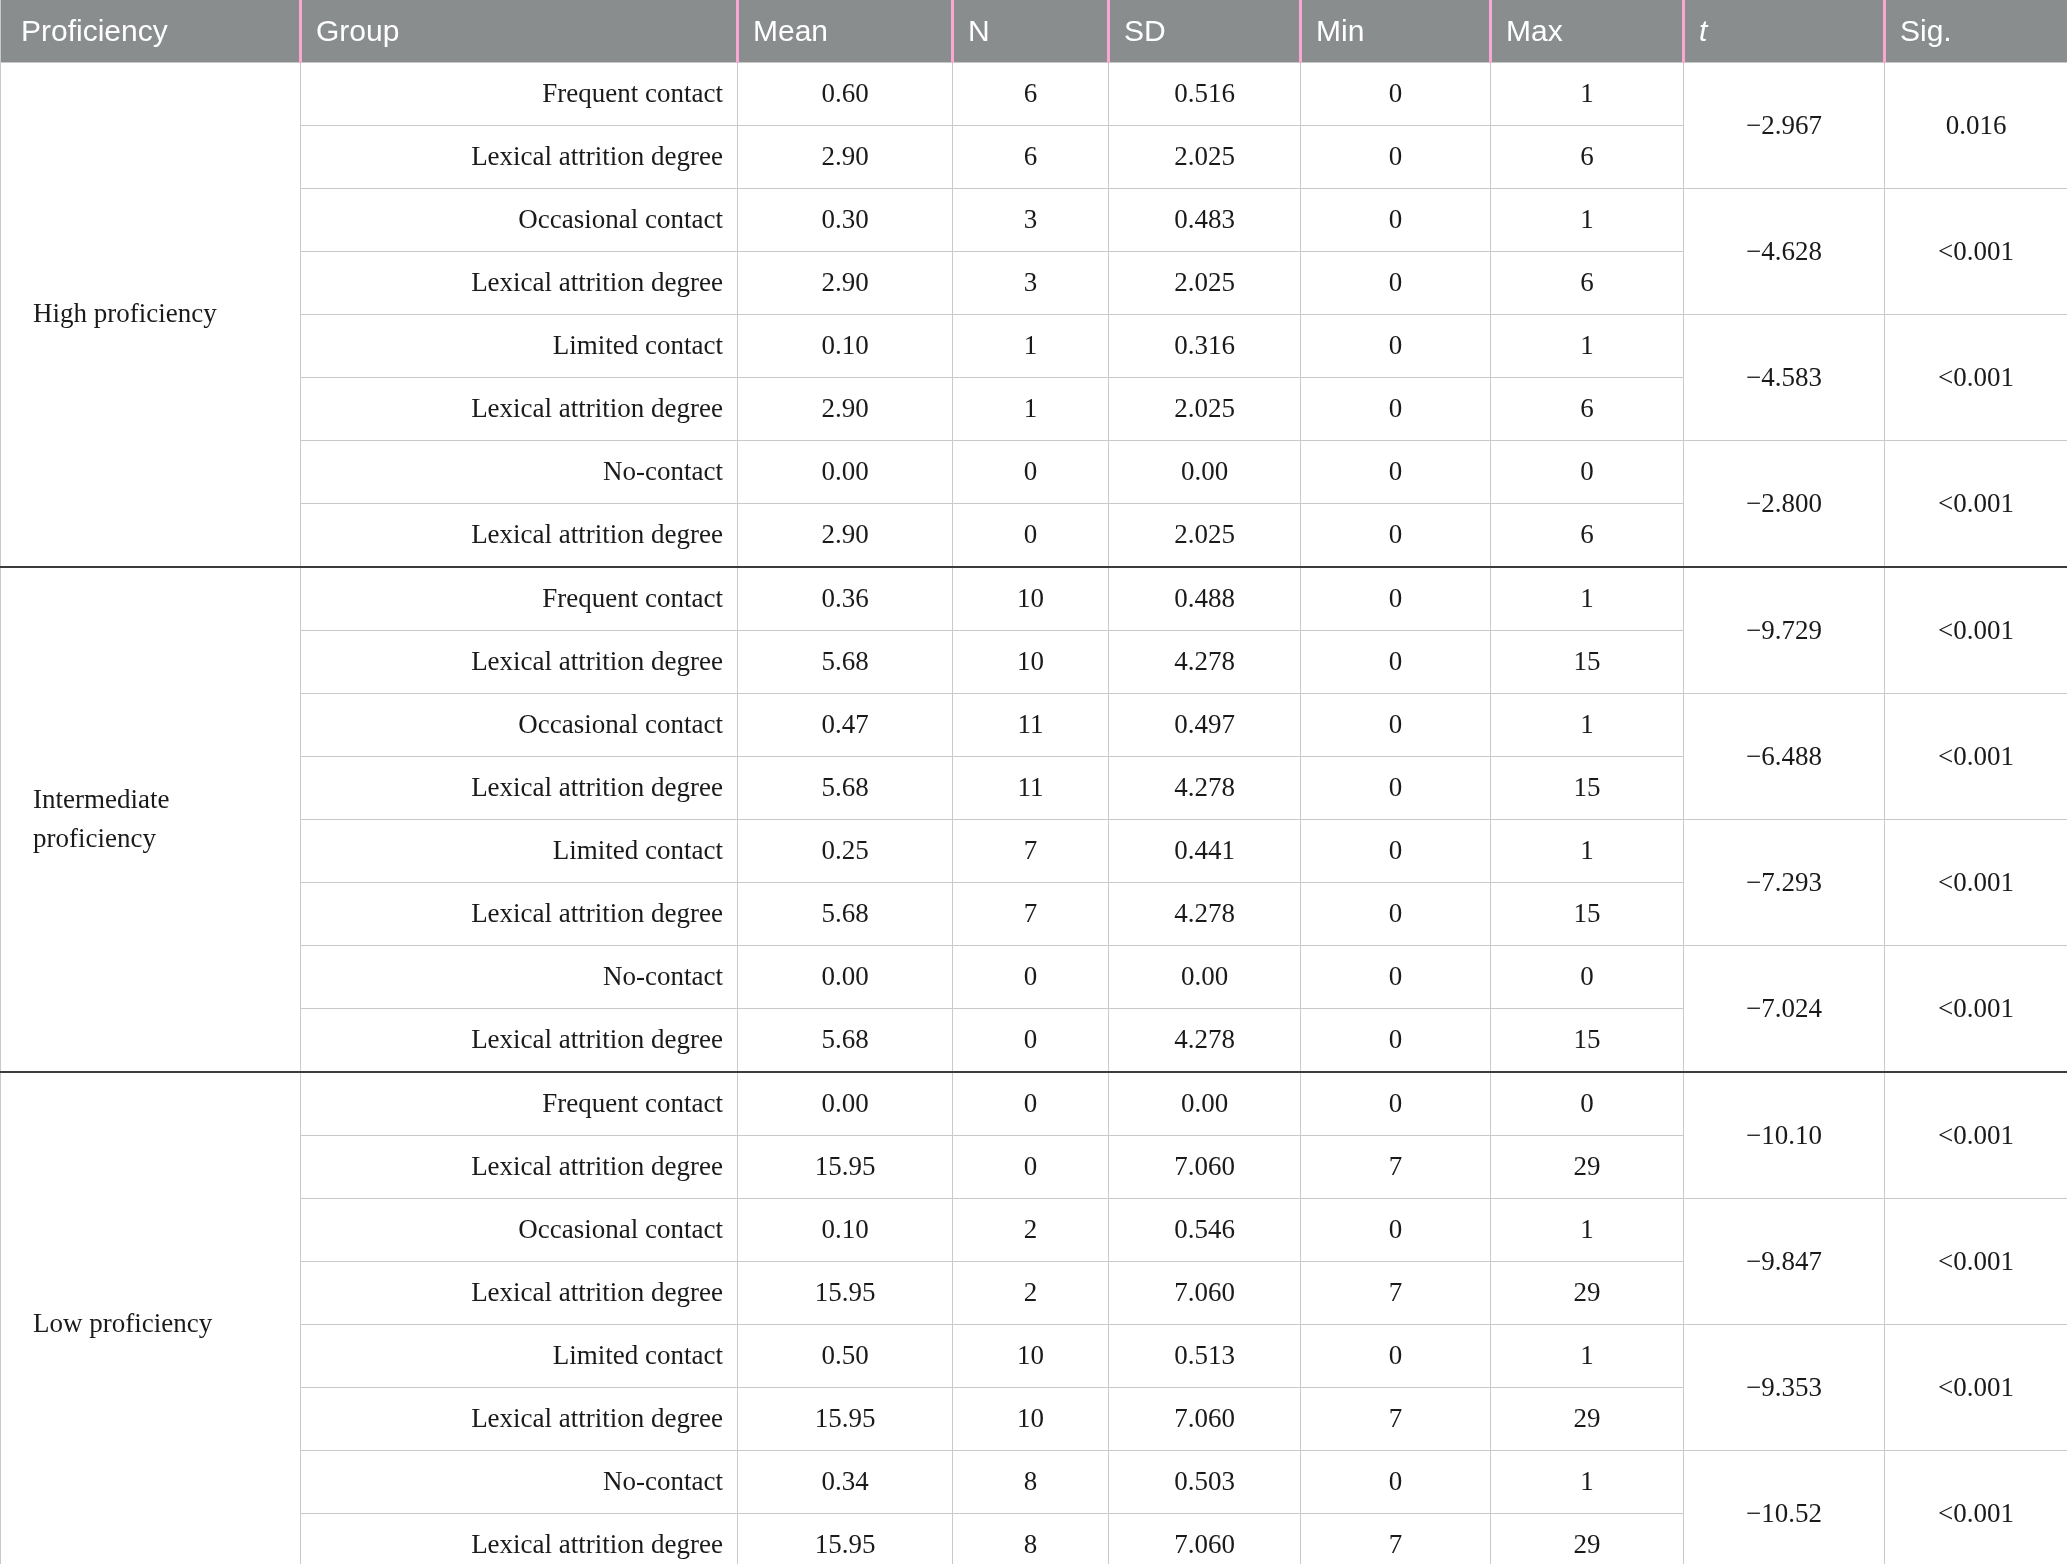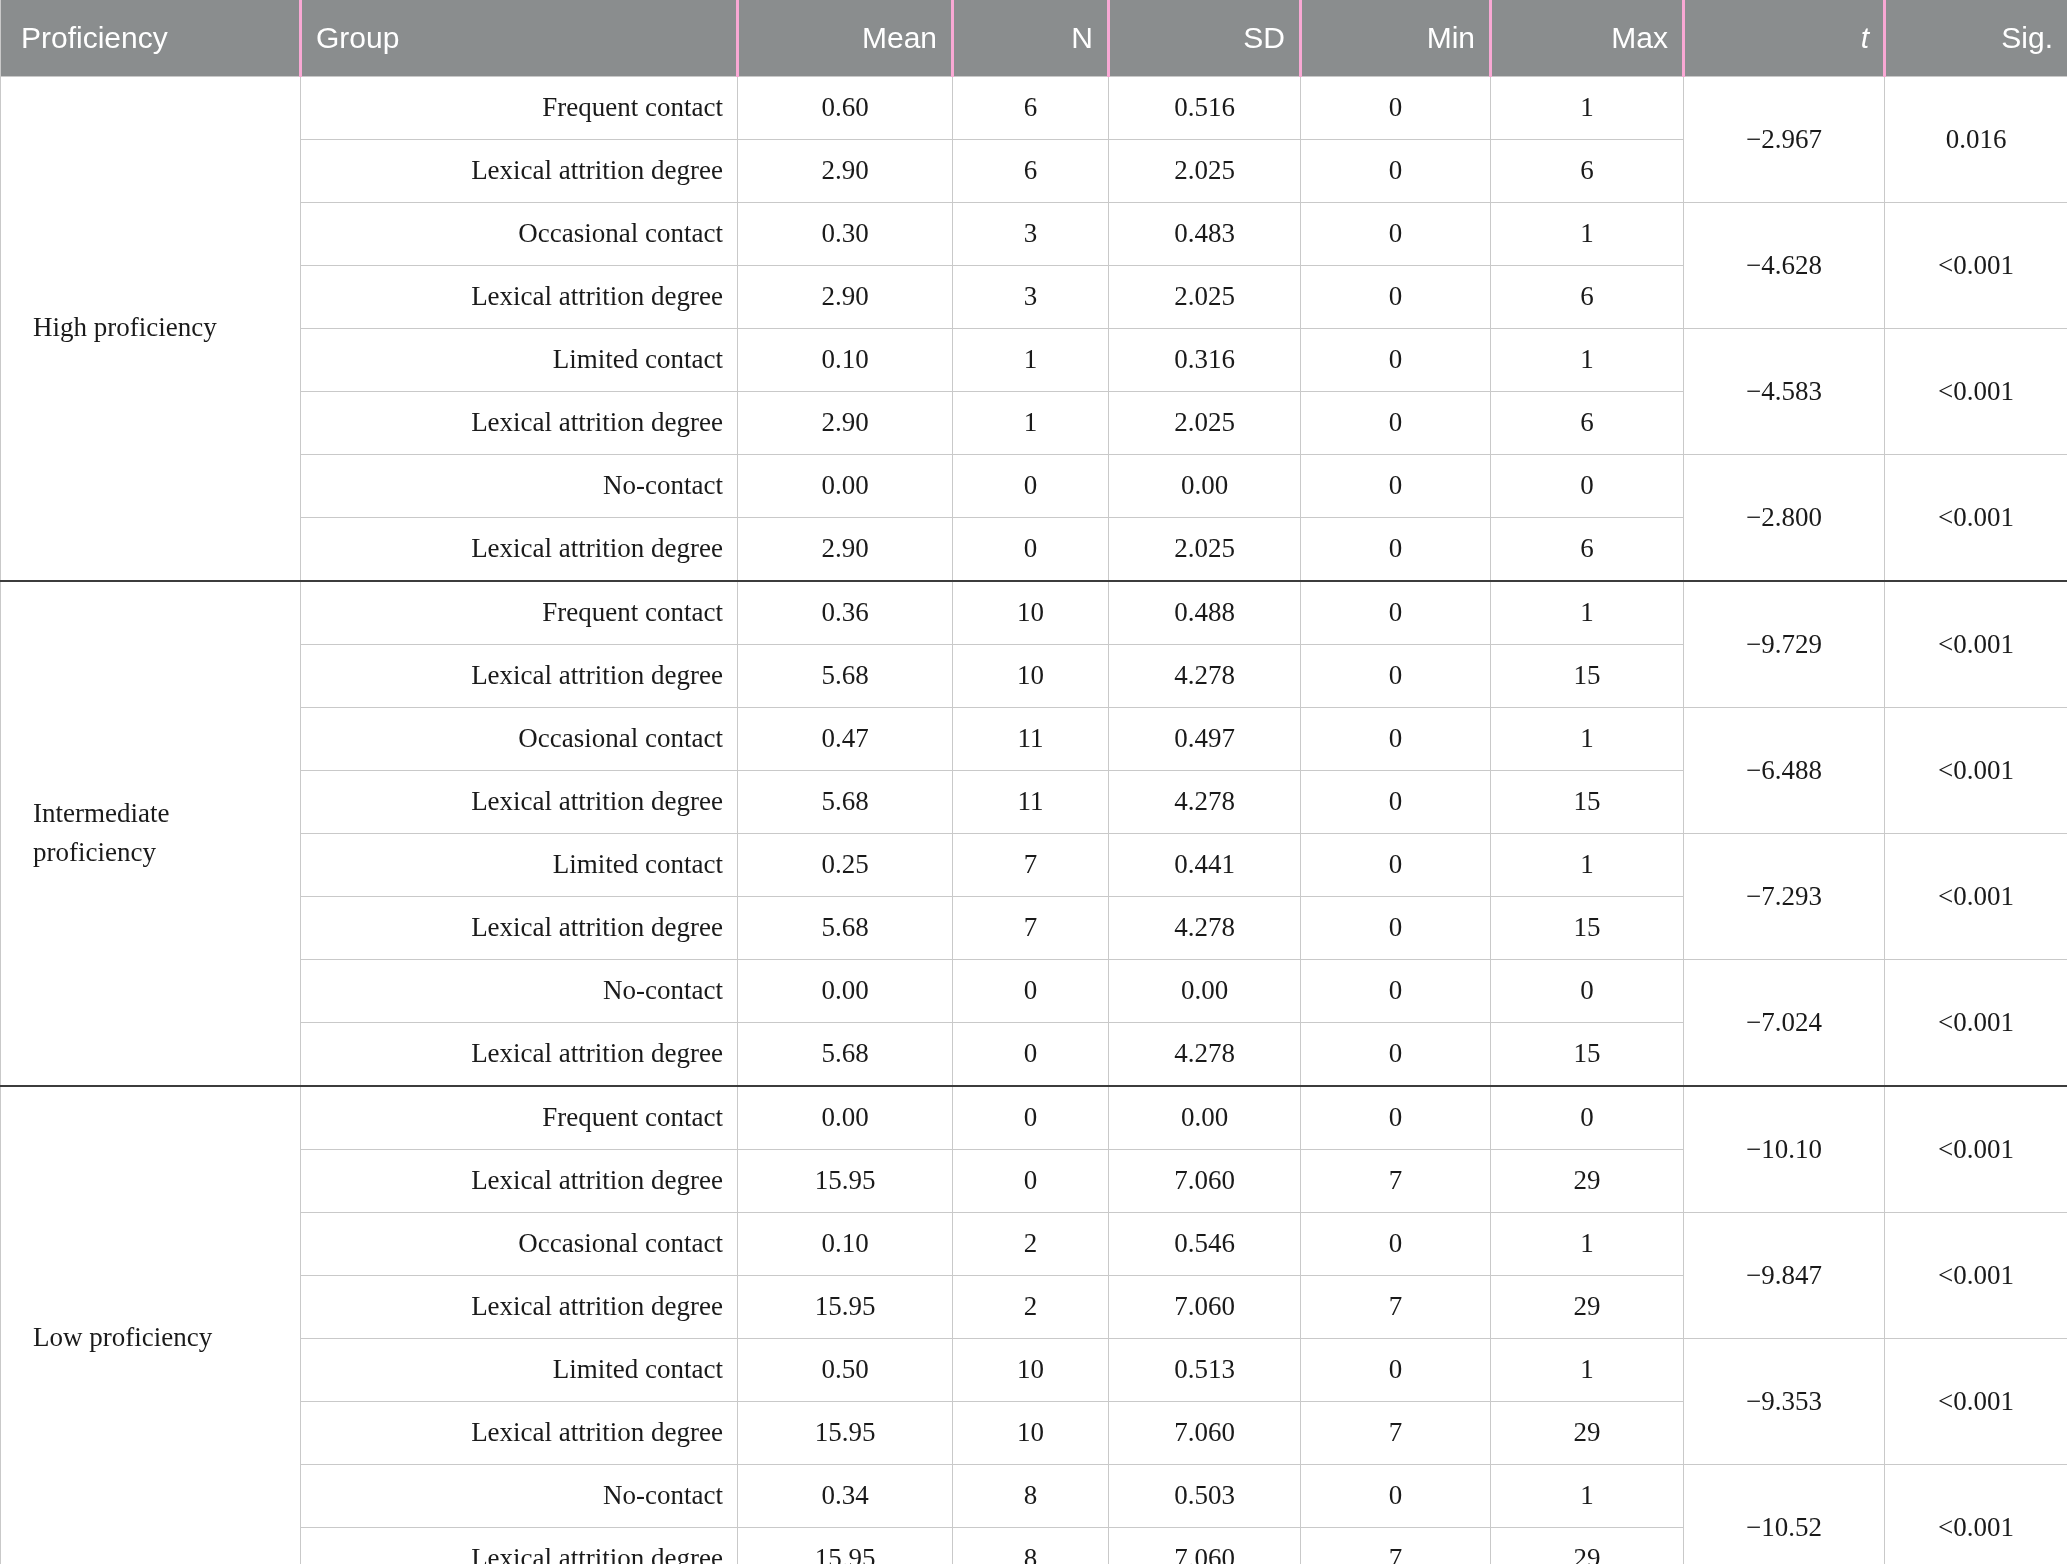--- a/index.html
+++ b/index.html
@@ -14,36 +14,36 @@
   body{width:2067px;}
   table.stats{
     width:2067px;
     height:1564px;
     table-layout:fixed;
     border-collapse:collapse;
     border-left:1px solid var(--row-border);
     border-right:1px solid var(--row-border);
     border-bottom:3px solid var(--bottom-border);
   }
-  thead tr{height:76px;}
+  thead tr{height:62px;}
   th{
     background:var(--header-bg);
     color:var(--header-text);
     font-family:"Liberation Sans", sans-serif;
     font-size:30px;
     font-weight:400;
     border:none;
     border-left:3px solid #f9a8d4;
     padding:0 14px;
     white-space:nowrap;
     overflow:hidden;
   }
   th:first-child{border-left:none;}
   th.left{text-align:left;}
-  th.center{text-align:right;}
+  th.center{text-align:left;}
   th.italic{font-style:italic;}
   th.pad-lg{padding-left:20px;}
   td{
     border:1px solid var(--row-border);
     font-family:"Liberation Serif", serif;
     font-size:27px;
     color:var(--body-text);
     height:62px;
     vertical-align:middle;
     padding:0 14px;

